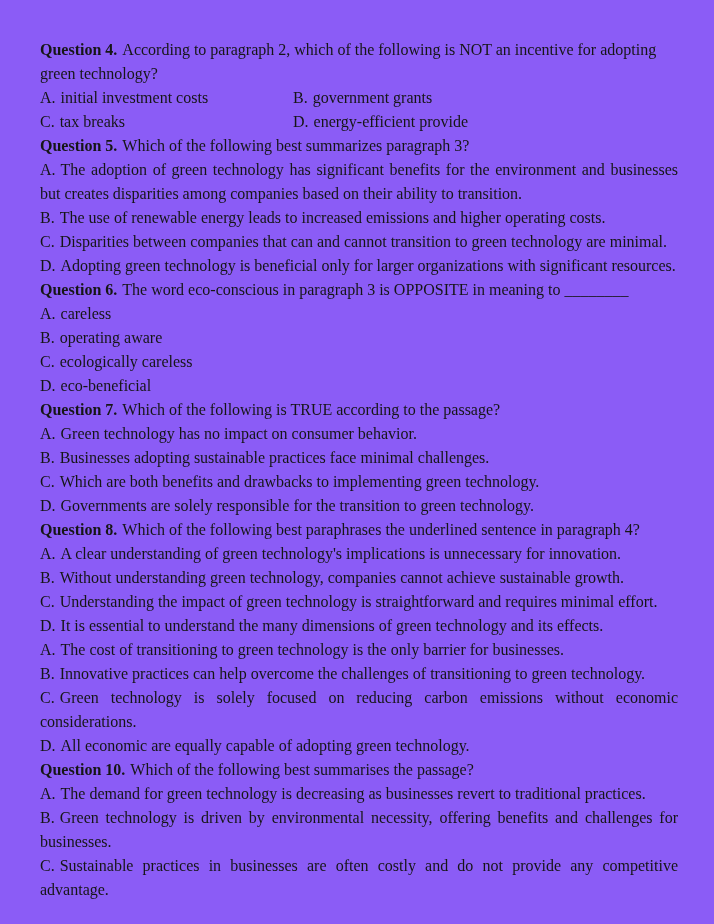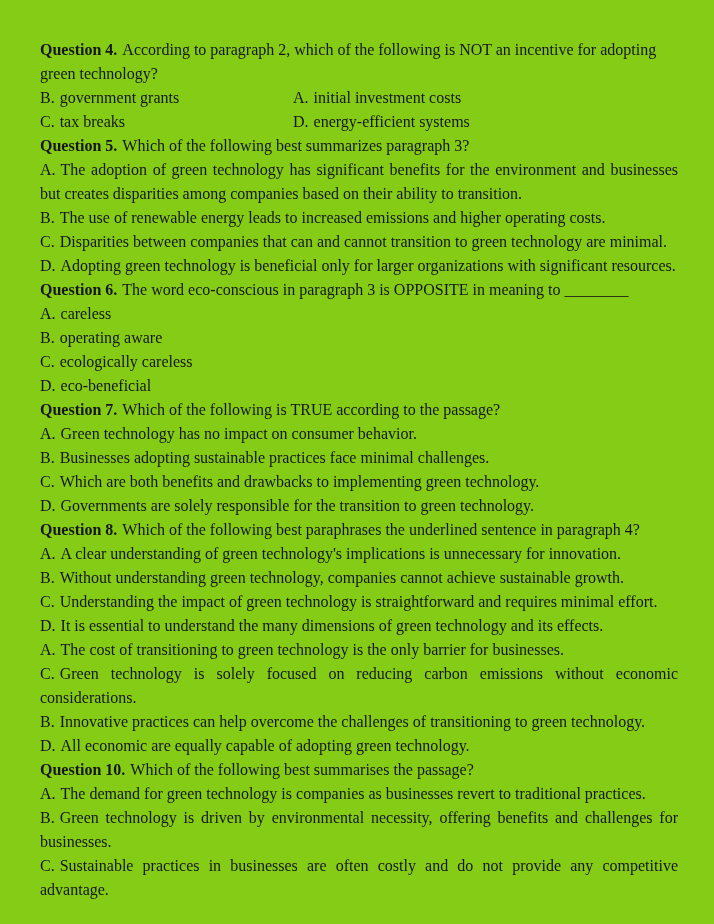--- a/index.html
+++ b/index.html
@@ -8,21 +8,21 @@
   }
   body {
     width: 714px; height: 924px;
     font-family: "Liberation Serif", "DejaVu Serif", serif;
     font-size: 16px; color: #161616;
     -webkit-font-smoothing: antialiased;
   }
   .page {
     width: 714px; height: 924px;
     padding: 38px 36px 0 40px;
-    background: #84cc16;
+    background: #8b5cf6;
     overflow: hidden;
   }
   p { margin: 0; line-height: 24px; }
   .stem { text-align: left; }
   .qnum { font-weight: bold; margin-right: 5px; }
   .stem-bold { font-weight: normal; }
   .option { text-align: justify; }
   .opt-label { margin-right: 5px; }
   .options.two-col {
     display: grid;
@@ -31,27 +31,27 @@
   .options.two-col .option { text-align: left; }
 </style>
 </head>
 <body>
 
 <div class="page">
   <div id="questions">
   <section class="question">
     <p class="stem"><strong class="qnum">Question 4.</strong><span class="stem-text"><span>According to paragraph 2, which of the following is NOT an incentive for adopting green technology?</span></span></p>
     <div class="options two-col">
+  <p class="option"><span class="opt-label">A.</span><span class="opt-text">initial investment costs</span></p>
+
   <p class="option"><span class="opt-label">B.</span><span class="opt-text">government grants</span></p>
-
-  <p class="option"><span class="opt-label">A.</span><span class="opt-text">initial investment costs</span></p>
 
   <p class="option"><span class="opt-label">C.</span><span class="opt-text">tax breaks</span></p>
 
-  <p class="option"><span class="opt-label">D.</span><span class="opt-text">energy-efficient systems</span></p>
+  <p class="option"><span class="opt-label">D.</span><span class="opt-text">energy-efficient provide</span></p>
 </div>
   </section>
 
   <section class="question">
     <p class="stem"><strong class="qnum">Question 5.</strong><span class="stem-text"><span>Which of the following best summarizes paragraph 3?</span></span></p>
     <div class="options">
   <p class="option"><span class="opt-label">A.</span><span class="opt-text">The adoption of green technology has significant benefits for the environment and businesses but creates disparities among companies based on their ability to transition.</span></p>
 
   <p class="option"><span class="opt-label">B.</span><span class="opt-text">The use of renewable energy leads to increased emissions and higher operating costs.</span></p>
 
@@ -97,32 +97,32 @@
   <p class="option"><span class="opt-label">C.</span><span class="opt-text">Understanding the impact of green technology is straightforward and requires minimal effort.</span></p>
 
   <p class="option"><span class="opt-label">D.</span><span class="opt-text">It is essential to understand the many dimensions of green technology and its effects.</span></p>
 </div>
   </section>
 
   <section class="question">
     <div class="options">
   <p class="option"><span class="opt-label">A.</span><span class="opt-text">The cost of transitioning to green technology is the only barrier for businesses.</span></p>
 
+  <p class="option"><span class="opt-label">B.</span><span class="opt-text">Innovative practices can help overcome the challenges of transitioning to green technology.</span></p>
+
   <p class="option"><span class="opt-label">C.</span><span class="opt-text">Green technology is solely focused on reducing carbon emissions without economic considerations.</span></p>
-
-  <p class="option"><span class="opt-label">B.</span><span class="opt-text">Innovative practices can help overcome the challenges of transitioning to green technology.</span></p>
 
   <p class="option"><span class="opt-label">D.</span><span class="opt-text">All economic are equally capable of adopting green technology.</span></p>
 </div>
   </section>
 
   <section class="question">
     <p class="stem"><strong class="qnum">Question 10.</strong><span class="stem-text"><span>Which of the following best summarises the passage?</span></span></p>
     <div class="options">
-  <p class="option"><span class="opt-label">A.</span><span class="opt-text">The demand for green technology is companies as businesses revert to traditional practices.</span></p>
+  <p class="option"><span class="opt-label">A.</span><span class="opt-text">The demand for green technology is decreasing as businesses revert to traditional practices.</span></p>
 
   <p class="option"><span class="opt-label">B.</span><span class="opt-text">Green technology is driven by environmental necessity, offering benefits and challenges for businesses.</span></p>
 
   <p class="option"><span class="opt-label">C.</span><span class="opt-text">Sustainable practices in businesses are often costly and do not provide any competitive advantage.</span></p>
 
 </div>
   </section>
 </div>
 </div>
 

